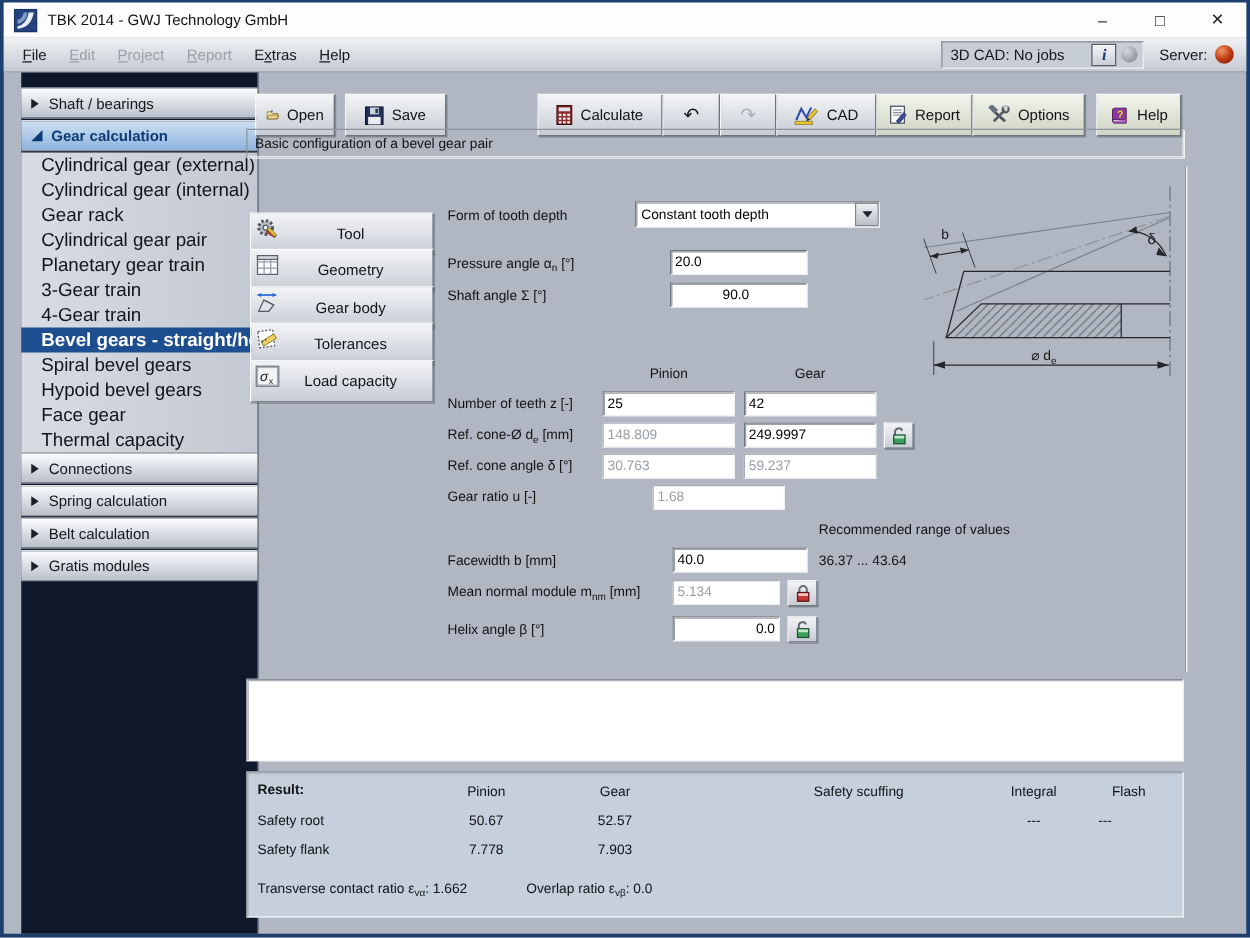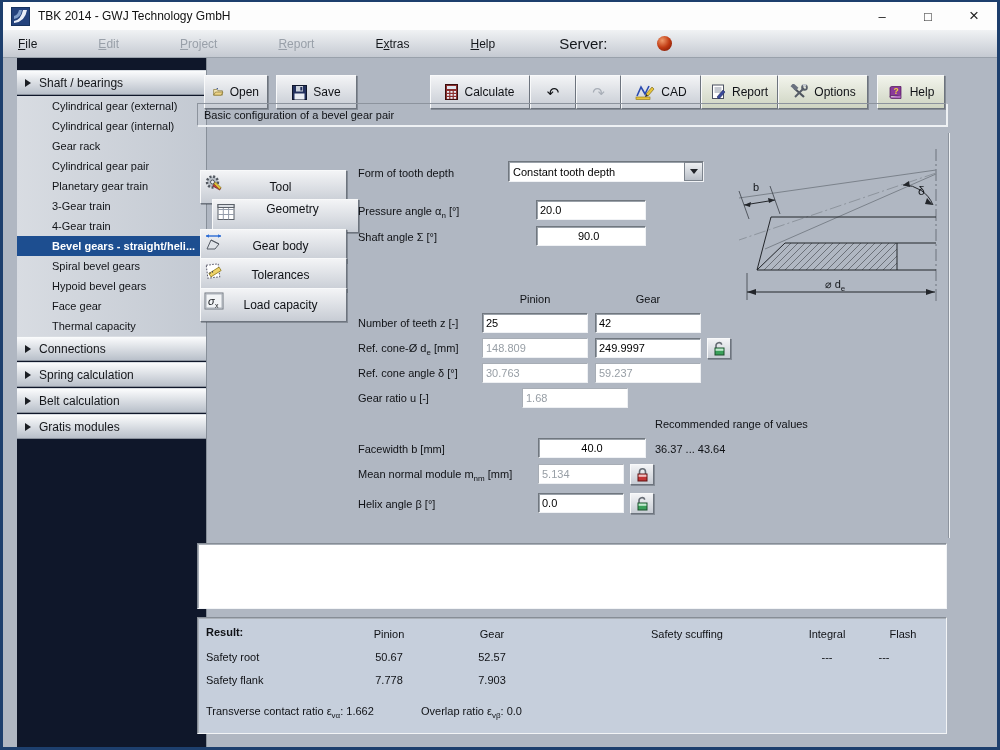--- a/index.html
+++ b/index.html
@@ -13,51 +13,51 @@
   .appicon { margin-left:8px; width:19px; height:19px; }
   .title { font-size:12px; color:#111; margin-left:8px; }
   .winbtns { margin-left:auto; display:flex; height:100%; }
   .wbtn { width:46px; height:100%; display:flex; align-items:center; justify-content:center;
           font-size:13px; color:#222; }
   .wbtn.close { font-size:17px; }
 
   
   .menubar { position:absolute; left:3px; top:30px; right:3px; height:28px;
              background:linear-gradient(#f0f2f4,#c5cad2); border-bottom:1px solid #99a1ab;
-             display:flex; align-items:center; font-size:12px; color:#15181c; padding-left:6px;gap:43px; }
+             display:flex; align-items:center; font-size:12px; color:#15181c; padding-left:6px; }
   .mitem { padding:0 9px; white-space:nowrap; }
   .mitem.dis { color:#99a0a9; }
   .cadpanel { margin-left:auto; width:162px; height:22px; background:#c7cdd5;
               border:1px solid #858d97; border-bottom-color:#eef1f4; border-right-color:#eef1f4;
               display:flex; align-items:center; padding:0 4px 0 6px; font-size:12px; color:#15181c; }
   .ibtn { margin-left:auto; width:20px; height:18px;
           background:linear-gradient(#f4f5f6,#c9ced6); border:1px solid #5a6068;
           font-family:"Liberation Serif", serif; font-weight:bold; font-style:italic;
           font-size:13px; color:#1c3a74; display:flex; align-items:center; justify-content:center; }
   .graydot { width:13px; height:13px; border-radius:50%; margin-left:4px;
              background:radial-gradient(circle at 35% 30%, #d4d8dd, #8e949b 75%); }
-  .server { margin:0 6px 0 12px; font-size:15px; color:#15181c; }
+  .server { margin:0 6px 0 12px; font-size:12px; color:#15181c; }
   .reddot { width:15px; height:15px; border-radius:50%; margin-right:10px;
             background:radial-gradient(circle at 35% 30%, #f09a6a, #c03a12 50%, #6e1405); }
 
   
   .sidebar { position:absolute; left:17px; top:58px; width:190px; bottom:3px;
              background:#0f172a; border-right:1px solid #878f99; padding-top:12px; }
   .shdr { height:25px; margin-bottom:1px; display:flex; align-items:center; padding-left:8px;
           font-size:12px; color:#14161a;
           background:linear-gradient(#fbfcfd,#b9c0ca);
           border-top:1px solid #d9dde2; border-bottom:1px solid #8a919c; }
   .shdr.gear { background:linear-gradient(#cfe0f2,#8db3dd); font-weight:bold; color:#0c3a72; }
   .arrow-r { width:0; height:0; border-left:6px solid #1b1e23;
              border-top:4px solid transparent; border-bottom:4px solid transparent; margin-right:8px; }
   .arrow-e { width:0; height:0; border-bottom:9px solid #0c3a72; border-left:9px solid transparent;
              margin-right:7px; }
   .navlist { background:linear-gradient(to right,#d8dce2,#c3c9d2); }
-  .nitem { height:20px; display:flex; align-items:center; padding-left:35px;
-           font-size:11px; color:#121418; white-space:nowrap; }
+  .nitem { height:20px; display:flex; align-items:center; padding-left:16px;
+           font-size:15px; color:#121418; white-space:nowrap; }
   .nitem.sel { background:#1d4e90; color:#fff; font-weight:bold; }
 
   
   .btn { position:absolute; height:25px; display:flex; align-items:center; justify-content:center;
          gap:6px; font-size:12px; color:#101216; padding:16px 8px;
          background:linear-gradient(#f3f4f6,#c7ccd4);
          border:1px solid #6d747e; border-top-color:#f8f9fa; border-left-color:#f8f9fa;
          box-shadow:1px 1px 0 rgba(55,60,70,.35); }
   .btn.green { background:linear-gradient(#f2f4ec,#ced4c2); }
   .glyph { font-size:15px; line-height:1; }
@@ -131,28 +131,37 @@
   </div>
 
   <div class="menubar">
     <span class="mitem"><span></span><u>F</u><span>ile</span></span>
     <span class="mitem dis"><span></span><u>E</u><span>dit</span></span>
     <span class="mitem dis"><span></span><u>P</u><span>roject</span></span>
     <span class="mitem dis"><span></span><u>R</u><span>eport</span></span>
     <span class="mitem"><span>E</span><u>x</u><span>tras</span></span>
     <span class="mitem"><span></span><u>H</u><span>elp</span></span>
 
+    <div class="cadpanel">
+      <span>3D CAD: No jobs</span>
+      <div class="ibtn">i</div>
+      <div class="graydot"></div>
+    </div>
     <span class="server">Server:</span>
     <div class="reddot"></div>
   </div>
 
   <div class="sidebar">
     <div class="shdr">
       <span class="arrow-r"></span>
       <span>Shaft / bearings</span>
+    </div>
+    <div class="shdr gear">
+      <span class="arrow-e"></span>
+      <span>Gear calculation</span>
     </div>
     <div class="navlist">
       <div class="nitem">Cylindrical gear (external)</div>
       <div class="nitem">Cylindrical gear (internal)</div>
       <div class="nitem">Gear rack</div>
       <div class="nitem">Cylindrical gear pair</div>
       <div class="nitem">Planetary gear train</div>
       <div class="nitem">3-Gear train</div>
       <div class="nitem">4-Gear train</div>
       <div class="nitem sel">Bevel gears - straight/heli...</div>
@@ -266,21 +275,21 @@
 
   <div class="btn secbtn" style="left:200px; top:170px;">
     <svg class="icn" width="20" height="20" viewBox="0 0 20 20">
       <circle cx="8.5" cy="9" r="5.5" fill="#b9bfc7" stroke="#50565e" stroke-width="2.4" stroke-dasharray="2 1.7"></circle>
       <circle cx="8.5" cy="9" r="2" fill="#eef0f3" stroke="#50565e"></circle>
       <rect x="10" y="11" width="8" height="2.4" fill="#c43a3a" stroke="#5e1515" stroke-width="0.5" transform="rotate(30 10 11)"></rect>
       <rect x="11.5" y="9" width="8" height="2.4" fill="#e2c23a" stroke="#6e5c10" stroke-width="0.5" transform="rotate(45 11.5 9)"></rect>
     </svg>
     <span>Tool</span>
   </div>
-  <div class="btn secbtn" style="left:212px; top:199px;align-items:flex-end;">
+  <div class="btn secbtn" style="left:200px; top:199px;">
     <svg class="icn" width="20" height="20" viewBox="0 0 20 20">
       <rect x="2" y="2.5" width="16" height="15" fill="#fff" stroke="#5a6069"></rect>
       <g stroke="#949caa">
           <line x1="7.3" y1="2.5" x2="7.3" y2="17.5"></line>
           <line x1="12.6" y1="2.5" x2="12.6" y2="17.5"></line>
       <line x1="2" y1="7.5" x2="18" y2="7.5"></line>
           <line x1="2" y1="12.5" x2="18" y2="12.5"></line>
         </g>
       <rect x="2" y="2.5" width="16" height="3" fill="#d9dde3" stroke="#5a6069"></rect>
     </svg>
@@ -356,37 +365,37 @@
   <div class="flbl" style="left:358px; top:367px;">Ref. cone angle δ [°]</div>
   <input class="inp ro" readonly="" style="left: 482px; top: 363px; width: 106px;" value="30.763">
   <input class="inp ro" readonly="" style="left: 595px; top: 363px; width: 106px;" value="59.237">
 
   <div class="flbl" style="left:358px; top:392px;">Gear ratio u [-]</div>
   <input class="inp ro" readonly="" style="left: 482px; top: 388px; width: 106px; margin-left: 40px;" value="1.68">
 
   <div class="flbl" style="left:655px; top:418px;">Recommended range of values</div>
 
   <div class="flbl" style="left:358px; top:443px;">Facewidth b [mm]</div>
-  <input class="inp" style="left: 538px; top: 438px; width: 108px; text-align: center;" value="40.0">
+  <input class="inp" style="left: 538px; top: 438px; width: 108px;" value="40.0">
   <div class="flbl" style="left:655px; top:443px;">36.37 ... 43.64</div>
 
   <div class="flbl" style="left:358px; top:468px;">
     <span>Mean normal module m</span><sub>nm</sub><span> [mm]</span>
   </div>
   <input class="inp ro" readonly="" style="left: 538px; top: 464px; width: 86px;" value="5.134">
   <div class="lockbtn" style="left:630px; top:464px;">
     <svg width="13" height="15" viewBox="0 0 13 15">
       <path d="M3.5,7 V4.8 a3,3 0 0 1 6,0 V7" fill="none" stroke="#666c74" stroke-width="1.6"></path>
       <rect x="2" y="7" width="9" height="7" fill="#c23535" stroke="#5e1515"></rect>
       <rect x="2.6" y="7.6" width="7.8" height="2.2" fill="#f0c2c2"></rect>
     </svg>
   </div>
 
   <div class="flbl" style="left:358px; top:498px;">Helix angle β [°]</div>
-  <input class="inp" style="left: 538px; top: 493px; width: 86px;" value="0.0">
+  <input class="inp" style="left: 538px; top: 493px; width: 86px; text-align: right;" value="0.0">
   <div class="lockbtn" style="left:630px; top:493px;">
     <svg width="13" height="15" viewBox="0 0 13 15">
       <path d="M3,7 V4.6 a3,3 0 0 1 5.8,-1" fill="none" stroke="#666c74" stroke-width="1.6"></path>
       <rect x="2" y="7" width="9" height="7" fill="#3aa05a" stroke="#1d4f2d"></rect>
       <rect x="2.6" y="7.6" width="7.8" height="2.2" fill="#c2e9cf"></rect>
     </svg>
   </div>
 
   <svg style="position:absolute; left:737px; top:143px;" width="212" height="168" viewBox="0 0 212 168">
     <defs>

